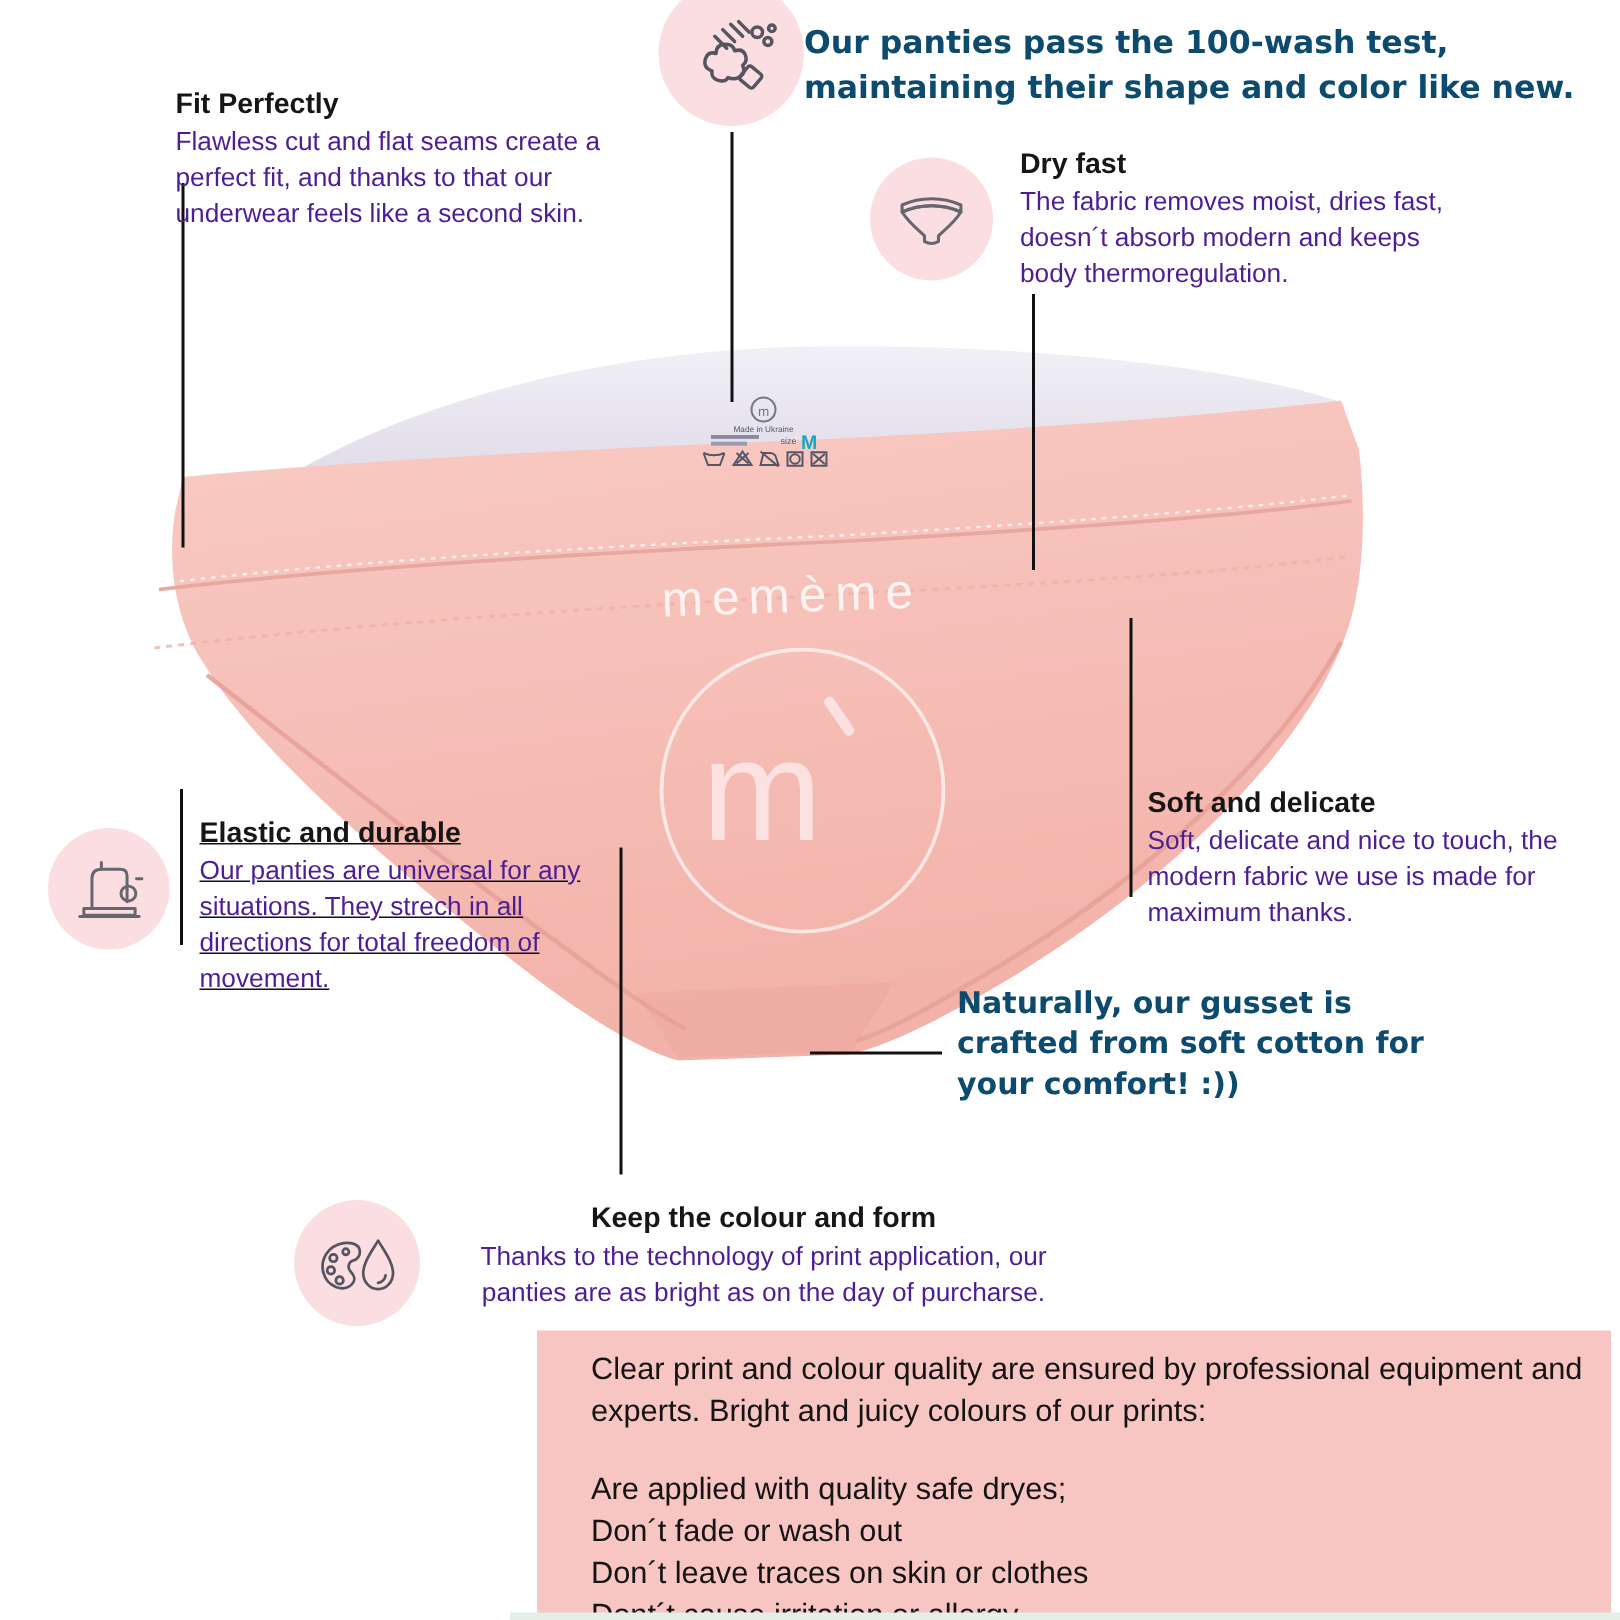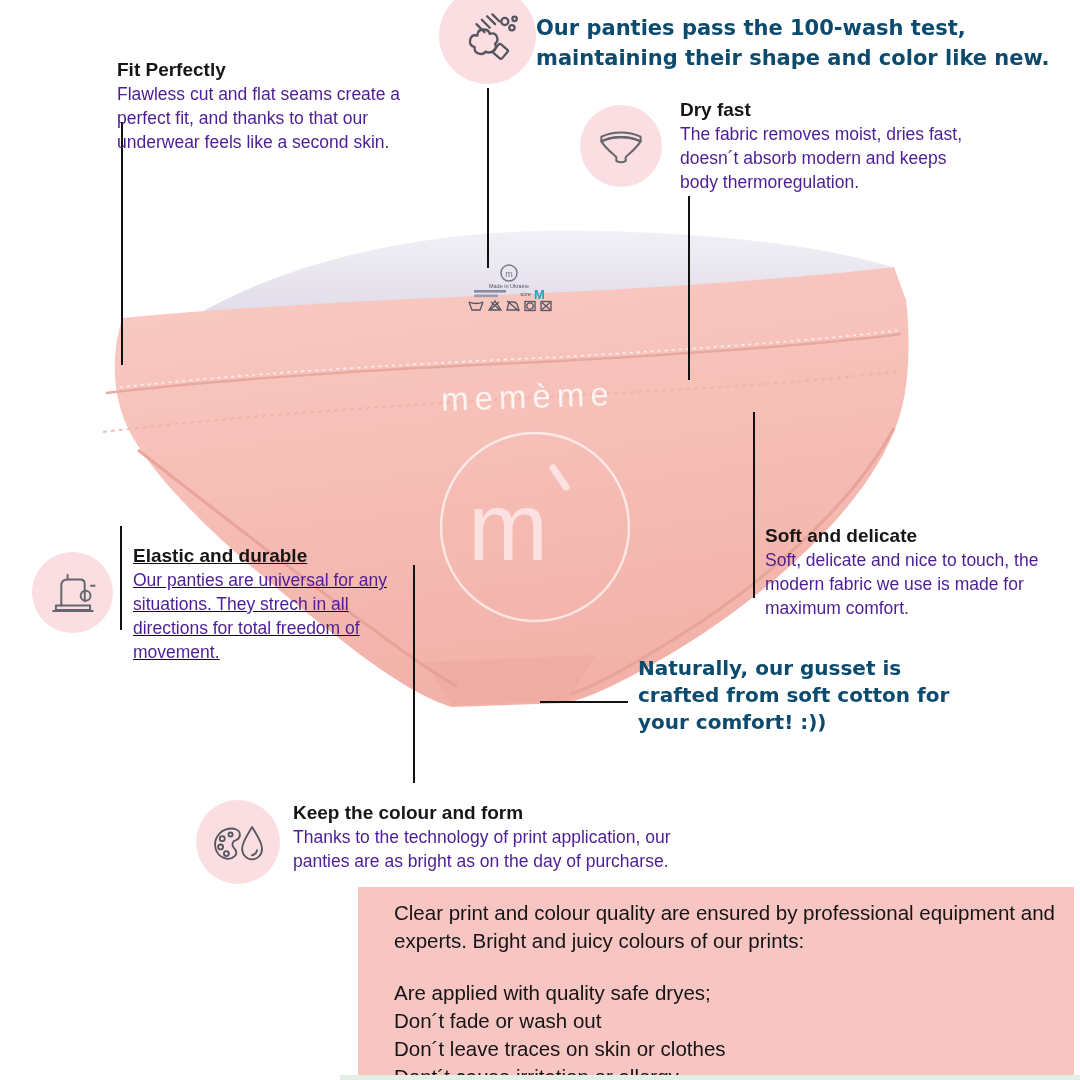--- a/index.html
+++ b/index.html
@@ -135,37 +135,37 @@
       <path d="M24,15 v-5 M50,22 h4"></path>
     </svg>
   </div>
   <div class="abs" style="left:133px;top:543px;width:258px;text-decoration:underline;">
     <div class="feature-title">Elastic and durable</div>
     <div class="feature-body">Our panties are universal for any situations. They strech in all directions for total freedom of movement.</div>
   </div>
 
   <div class="abs" style="left:765px;top:523px;width:276px;">
     <div class="feature-title">Soft and delicate</div>
-    <div class="feature-body">Soft, delicate and nice to touch, the modern fabric we use is made for maximum comfort.</div>
+    <div class="feature-body">Soft, delicate and nice to touch, the modern fabric we use is made for maximum thanks.</div>
   </div>
 
   <div class="abs statement gusset-statement" style="left:638px;top:655px;">Naturally, our gusset is crafted from soft cotton for your comfort! :))</div>
 
   <div class="circle-badge" style="left:196px;top:800px;width:84px;height:84px;">
     <svg width="58" height="50" viewBox="0 0 70 60" fill="none" stroke="#55555f" stroke-width="2.2" stroke-linecap="round" stroke-linejoin="round">
       <path d="M24,14 C12,16 5,27 8,38 C11,49 24,54 31,47 C34,44 33,40 30,37 C27,34 28,29 32,28 C36,27 38,23 37,19 C36,15 30,13 24,14 Z"></path>
       <circle cx="16" cy="26" r="3"></circle>
       <circle cx="14" cy="36" r="3"></circle>
       <circle cx="21" cy="44" r="3"></circle>
       <circle cx="26" cy="21" r="2.5"></circle>
       <path d="M52,12 C58,22 64,30 64,38 a12,13 0 0 1 -24,0 C40,30 46,22 52,12 Z"></path>
       <path d="M58,40 q-1,5 -6,6"></path>
     </svg>
   </div>
-  <div class="abs" style="left:293px;top:800px;width:410px;">
+  <div class="abs" style="left:304px;top:800px;width:410px;text-align:center;">
     <div class="feature-title">Keep the colour and form</div>
     <div class="feature-body">Thanks to the technology of print application, our panties are as bright as on the day of purcharse.</div>
   </div>
 
   <div class="panel">
     <div class="panel-inner">
       <div class="panel-intro">Clear print and colour quality are ensured by professional equipment and experts. Bright and juicy colours of our prints:</div>
       <div class="panel-gap"></div>
       <div>Are applied with quality safe dryes;</div>
       <div>Don´t fade or wash out</div>

